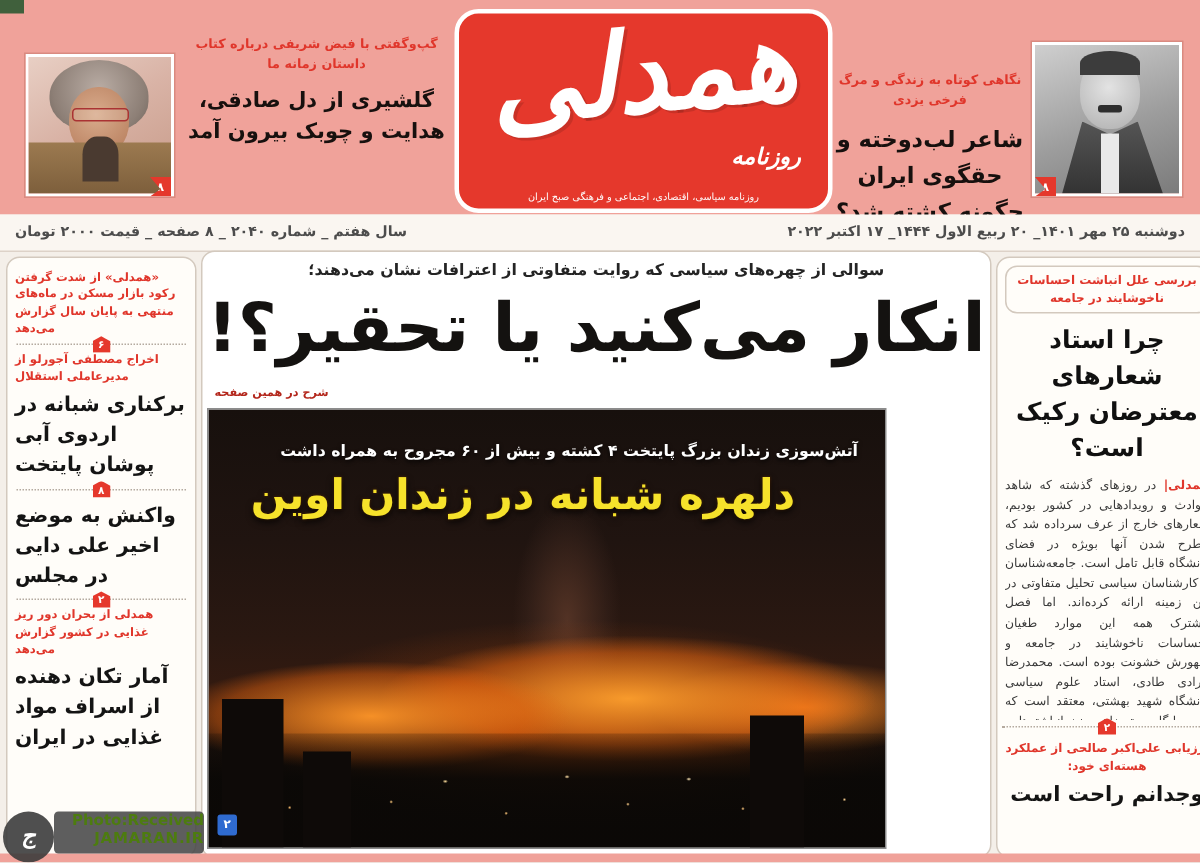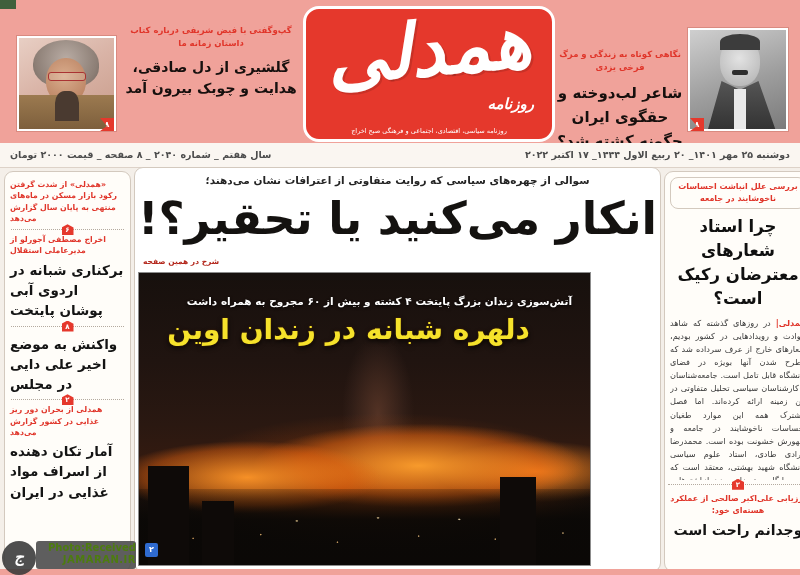--- a/index.html
+++ b/index.html
@@ -119,21 +119,21 @@
 <body>
 
 <div class="page">
 
   <div class="band"></div>
   <div class="corner-green"></div>
 
   <div class="logo-box">
     <div class="logo-name">همدلی</div>
     <div class="logo-word">روزنامه</div>
-    <div class="logo-tagline">روزنامه سیاسی، اقتصادی، اجتماعی و فرهنگی صبح اخراج</div>
+    <div class="logo-tagline">روزنامه سیاسی، اقتصادی، اجتماعی و فرهنگی صبح ایران</div>
   </div>
 
   <div class="teaser-photo photo-left">
     <div class="pl-hair"></div>
     <div class="pl-face"></div>
     <div class="pl-glasses"></div>
     <div class="pl-coat"></div>
     <div class="pl-scarf"></div>
   </div>
   <div class="teaser-badge tb-left">۸</div>

